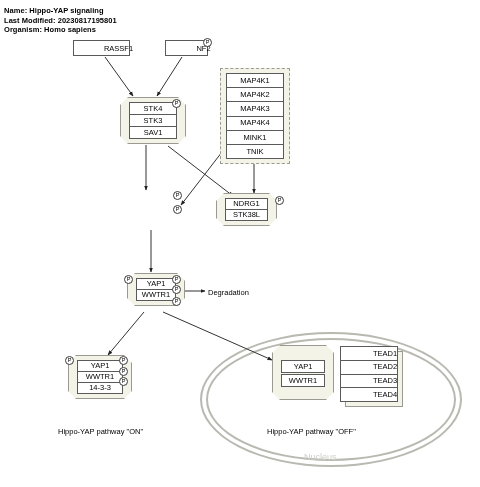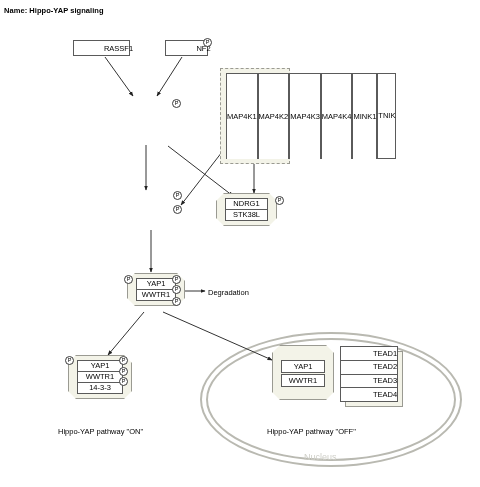--- a/index.html
+++ b/index.html
@@ -109,21 +109,21 @@
   }
 
   
   .group-dashed {
     position: absolute;
     box-sizing: border-box;
     background: #f3f3e8;
     border: 1px dashed #9a9a92;
     padding: 4px 5px;
     display: flex;
-    flex-direction: row;
+    flex-direction: column;
   }
   .group-dashed .gene {
     position: relative;
     left: auto; top: auto;
     width: 100%;
     flex: 1 1 0;
     border-bottom-width: 0;
   }
   .group-dashed .gene:last-child { border-bottom-width: 1px; }
 
@@ -207,20 +207,22 @@
     color: #000;
   }
 </style>
 </head>
 <body>
 
 <div id="canvas">
 
   <div class="meta">
     <div>Name: Hippo-YAP signaling</div>
+    <div>Last Modified: 20230817195801</div>
+    <div>Organism: Homo sapiens</div>
   </div>
 
   <div class="nucleus-outer" style="left:200px; top:332px; width:262px; height:135px;"></div>
   <div class="nucleus-inner" style="left:206px; top:338px; width:250px; height:123px;"></div>
   <div class="nucleus-label" style="left:304px; top:452px;">Nucleus</div>
 
   <svg id="edges" viewBox="0 0 480 487" xmlns="http://www.w3.org/2000/svg">
     <defs>
       <marker id="arrow" viewBox="0 0 10 10" refX="9" refY="5" markerWidth="5" markerHeight="5" orient="auto-start-reverse">
         <path d="M 0 1 L 10 5 L 0 9 z" fill="#222"></path>
@@ -252,20 +254,27 @@
 
   <div class="protein" style="left:73px; top:40px; width:57px; height:16px;">
     <span>RASSF1</span>
   </div>
 
   <div class="protein" style="left:165px; top:40px; width:43px; height:16px;">
     <span>NF2</span>
   </div>
   <div class="pbadge" style="left:203px; top:38px;">P</div>
 
+  <div class="complex" style="left:120px; top:97px; width:66px; height:47px;">
+    <div class="complex-inner">
+      <div class="gene">STK4</div>
+      <div class="gene">STK3</div>
+      <div class="gene">SAV1</div>
+    </div>
+  </div>
   <div class="pbadge" style="left:172px; top:99px;">P</div>
 
   <div class="group-dashed" style="left:220px; top:68px; width:70px; height:96px;">
     <div class="gene">MAP4K1</div>
     <div class="gene">MAP4K2</div>
     <div class="gene">MAP4K3</div>
     <div class="gene">MAP4K4</div>
     <div class="gene">MINK1</div>
     <div class="gene">TNIK</div>
   </div>

